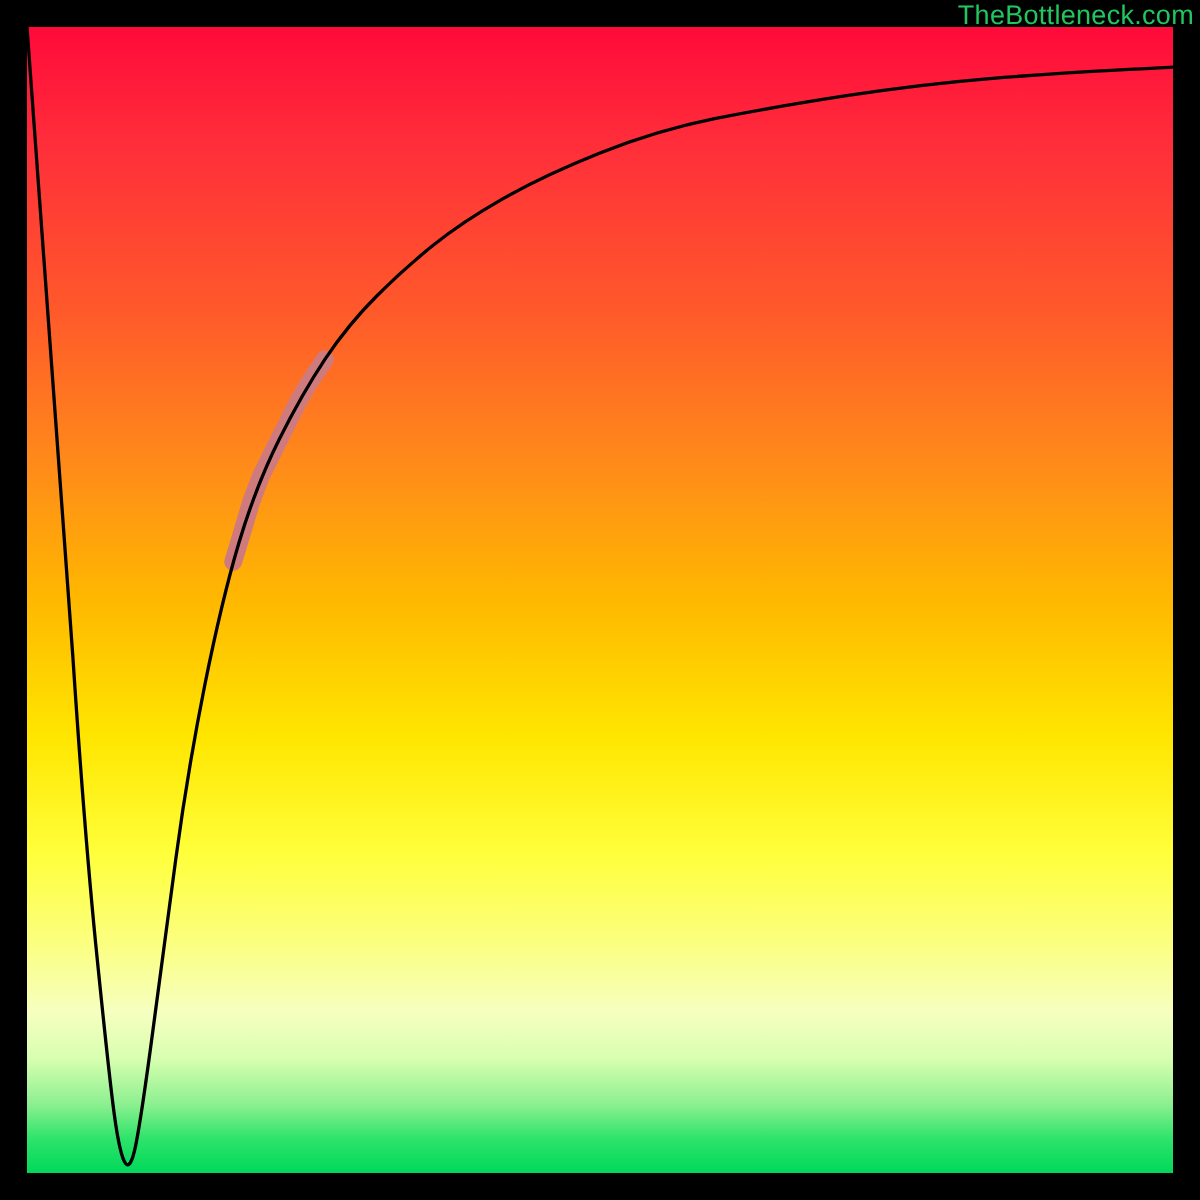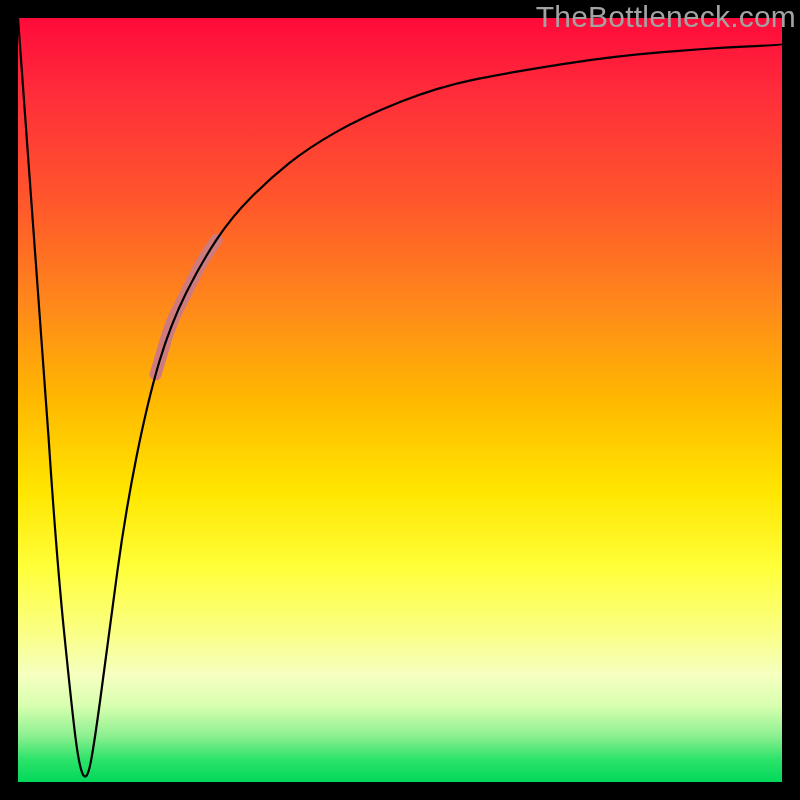--- a/index.html
+++ b/index.html
@@ -36,22 +36,22 @@
       #d8ffb0 90%,
       #8cf090 94%,
       #2ee36a 97%,
       #00d85a 100%
     );
   }
   .watermark {
     position: absolute;
     top: 0px;
     right: 4px;
-    color: #a3a3a3;
-    font-size: 30px;
+    color: #22c55e;
+    font-size: 18px;
     font-weight: 400;
     letter-spacing: 0.2px;
     user-select: none;
   }
   svg.curve {
     position: absolute;
     left: 0;
     top: 0;
     width: 764px;
     height: 764px;

